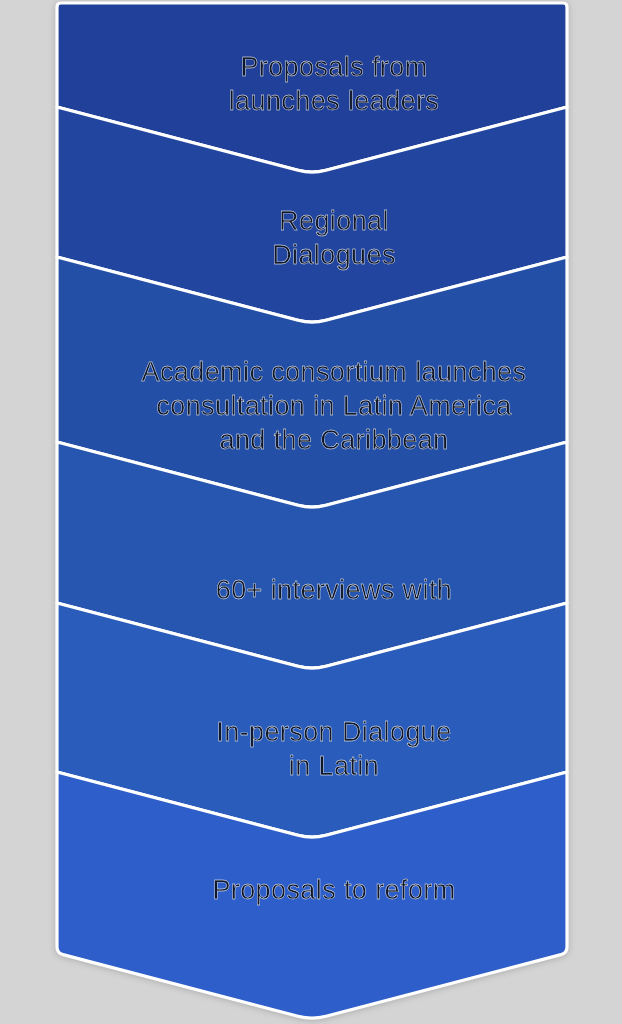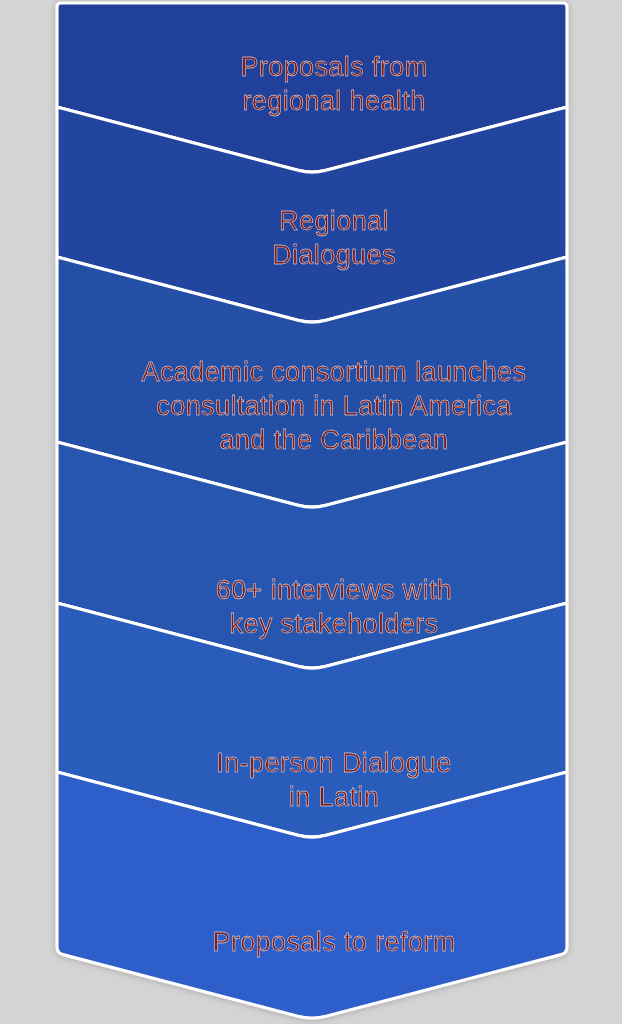--- a/index.html
+++ b/index.html
@@ -29,21 +29,21 @@
     stroke: #ffffff;
     stroke-width: 3.2;
     stroke-linejoin: round;
     stroke-linecap: round;
   }
   .step-label {
     position: absolute;
     left: 57px;
     width: 554px;
     text-align: center;
-    color: #7f1d1d;
+    color: #0f172a;
     font-size: 27px;
     line-height: 34px;
     font-weight: 500;
     letter-spacing: 0.4px;
     -webkit-text-stroke: 0.4px #ffffff;
   }
 </style>
 </head>
 <body style="background: rgb(212, 212, 212);">
 
@@ -53,41 +53,40 @@
     <path d="M 61,3 L 563,3 Q 567,3 567,7 L 567,107 L 326,170.3 Q 312,174 298,170.3 L 57,107 L 57,7 Q 57,3 61,3 Z" fill="#20409A"></path>
     <path d="M 57,107 L 298,170.3 Q 312,174 326,170.3 L 567,107 L 567,257 L 326,320.3 Q 312,324 298,320.3 L 57,257 Z" fill="#22469F"></path>
     <path d="M 57,257 L 298,320.3 Q 312,324 326,320.3 L 567,257 L 567,442 L 326,505.3 Q 312,509 298,505.3 L 57,442 Z" fill="#244FA7"></path>
     <path d="M 57,442 L 298,505.3 Q 312,509 326,505.3 L 567,442 L 567,603 L 326,666.3 Q 312,670 298,666.3 L 57,603 Z" fill="#2656B0"></path>
     <path d="M 57,603 L 298,666.3 Q 312,670 326,666.3 L 567,603 L 567,772 L 326,835.3 Q 312,839 298,835.3 L 57,772 Z" fill="#2A5CBB"></path>
     <path d="M 57,772 L 298,835.3 Q 312,839 326,835.3 L 567,772 L 567,947 Q 567,953 561,954.6 L 326,1016.3 Q 312,1020 298,1016.3 L 63,954.6 Q 57,953 57,947 Z" fill="#2D5ECA"></path>
   </svg>
 
   <div class="step-label" style="top:50px">
     <div>Proposals from</div>
-    <div>regional health</div>
+    <div>launches leaders</div>
   </div>
 
   <div class="step-label" style="top:355px">
     <div>Academic consortium launches</div>
     <div>consultation in Latin America</div>
     <div>and the Caribbean</div>
   </div>
 
   <div class="step-label" style="top:204px">
     <div>Regional</div>
     <div>Dialogues</div>
   </div>
 
   <div class="step-label" style="top:573px">
     <div>60+ interviews with</div>
-    <div>key stakeholders</div>
   </div>
 
-  <div class="step-label" style="top:746px">
+  <div class="step-label" style="top:715px">
     <div>In-person Dialogue</div>
     <div>in Latin</div>
   </div>
 
-  <div class="step-label" style="top:925px">
+  <div class="step-label" style="top:873px">
     <div>Proposals to reform</div>
   </div>
 
 </div>
 
 </body></html>

